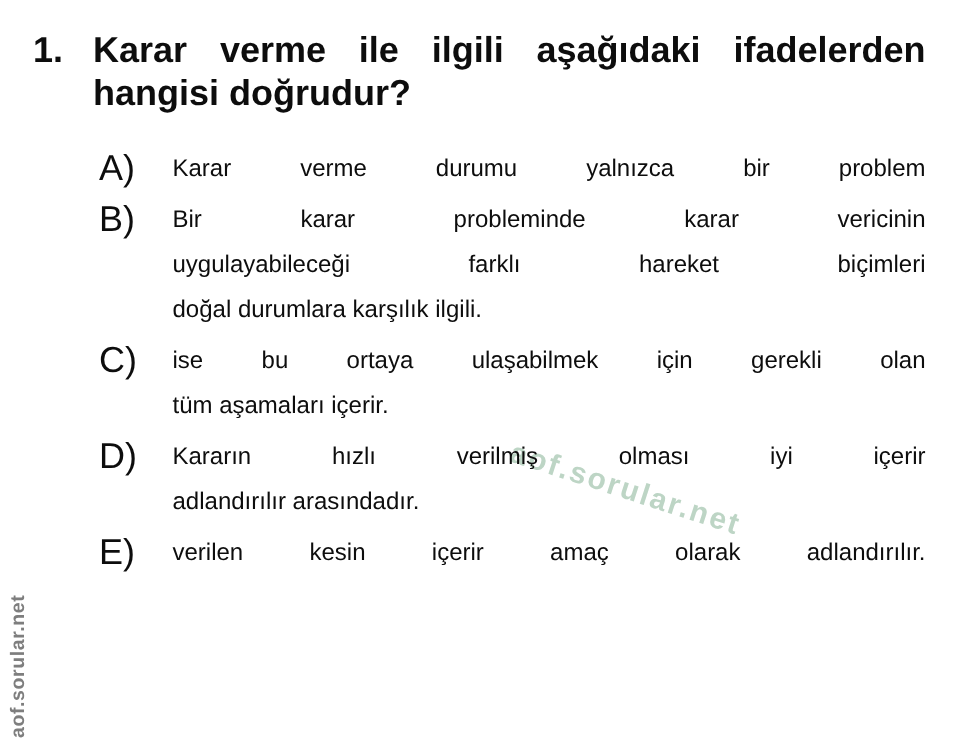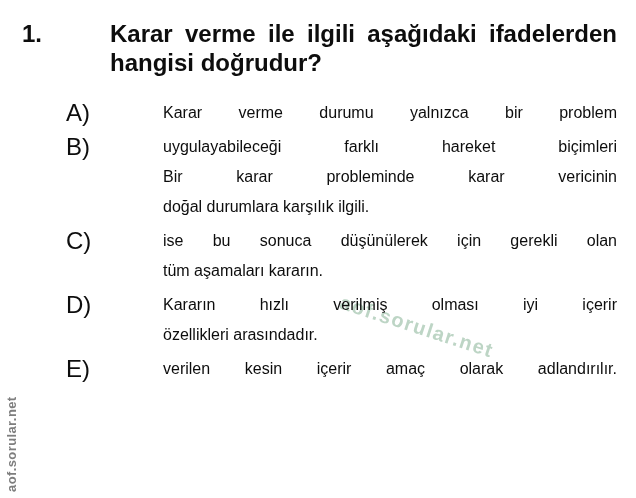--- a/index.html
+++ b/index.html
@@ -85,21 +85,21 @@
     font-size: 24px;
     line-height: 30px;
   }
   .otext {
     flex: 1;
     font-size: 16px;
     line-height: 30px;
   }
 
   
-  .line { white-space: normal; margin-left: 48px; }
+  .line { white-space: normal; }
   .just {
     text-align: justify;
     text-align-last: justify;
   }
 </style>
 </head>
 <body>
 
 <div class="page">
 
@@ -120,39 +120,39 @@
     <div class="option">
       <div class="letter">A)</div>
       <div class="otext">
         <div class="line just">Karar verme durumu yalnızca bir problem</div>
       </div>
     </div>
 
     <div class="option">
       <div class="letter">B)</div>
       <div class="otext">
+        <div class="line just">Bir karar probleminde karar vericinin</div>
         <div class="line just">uygulayabileceği farklı hareket biçimleri</div>
-        <div class="line just">Bir karar probleminde karar vericinin</div>
         <div class="line">doğal durumlara karşılık ilgili.</div>
       </div>
     </div>
 
     <div class="option">
       <div class="letter">C)</div>
       <div class="otext">
-        <div class="line just">ise bu sonuca düşünülerek için gerekli olan</div>
-        <div class="line">tüm aşamaları kararın.</div>
+        <div class="line just">ise bu ortaya ulaşabilmek için gerekli olan</div>
+        <div class="line">tüm aşamaları içerir.</div>
       </div>
     </div>
 
     <div class="option">
       <div class="letter">D)</div>
       <div class="otext">
         <div class="line just">Kararın hızlı verilmiş olması iyi içerir</div>
-        <div class="line">özellikleri arasındadır.</div>
+        <div class="line">adlandırılır arasındadır.</div>
       </div>
     </div>
 
     <div class="option">
       <div class="letter">E)</div>
       <div class="otext">
         <div class="line just">verilen kesin içerir amaç olarak adlandırılır.</div>
       </div>
     </div>
 

